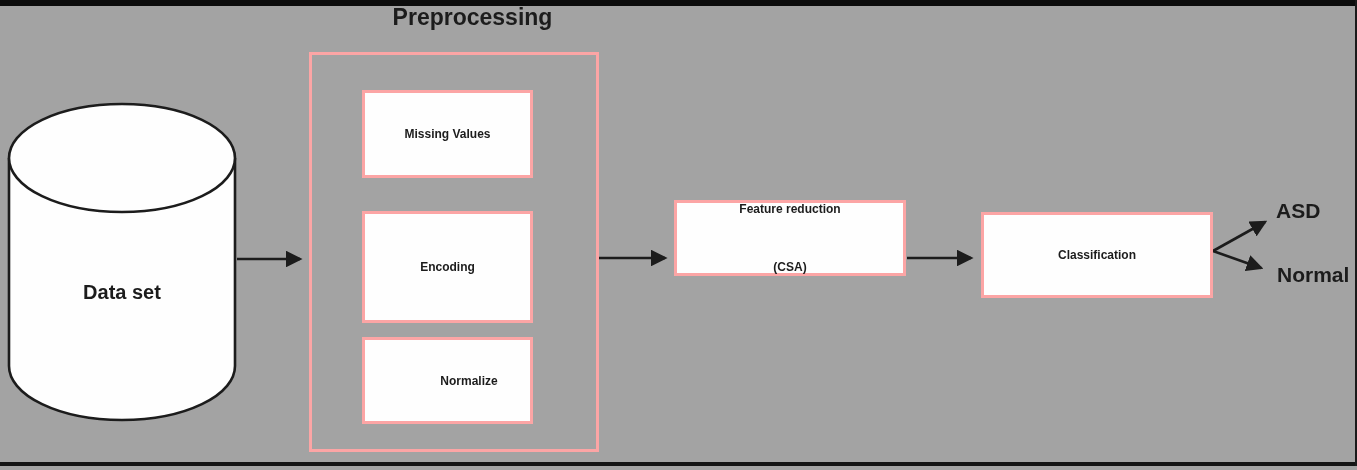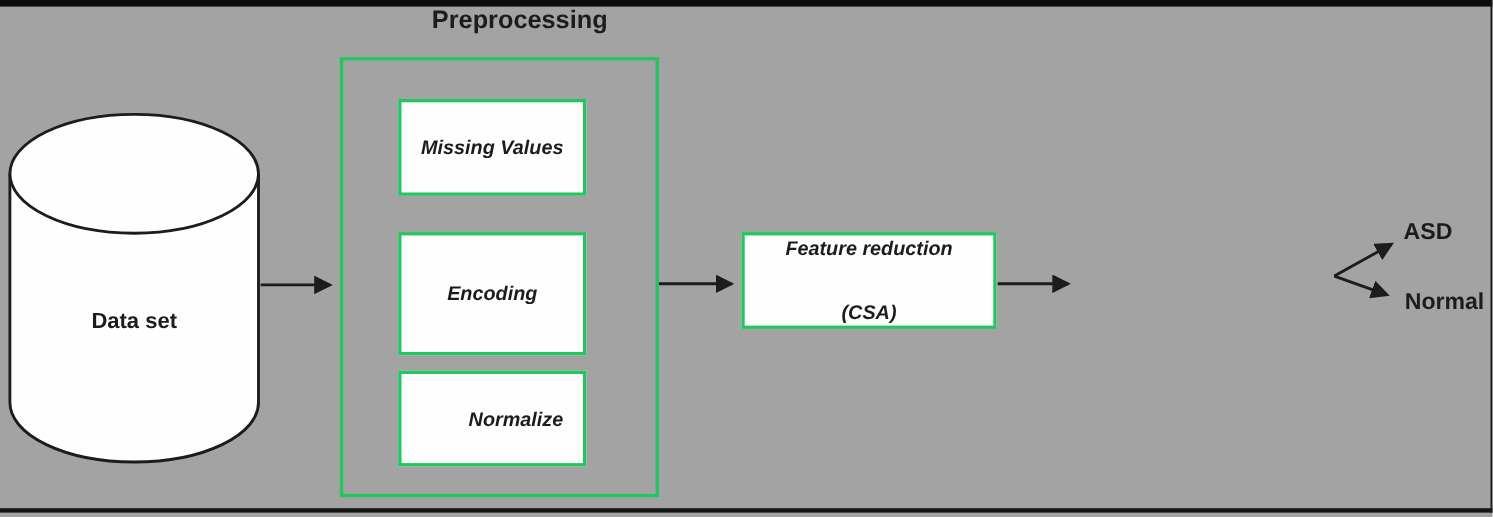--- a/index.html
+++ b/index.html
@@ -34,41 +34,40 @@
     background: #1a1a1a;
   }
   svg.connectors {
     position: absolute;
     left: 0; top: 0;
     width: 1357px; height: 470px;
   }
   .box {
     position: absolute;
     box-sizing: border-box;
-    border: 3px solid #22c55e;
+    border: 3px solid #fca5a5;
     background: #fefefe;
     display: flex;
     flex-direction: column;
     align-items: center;
     justify-content: center;
     text-align: center;
     color: #1c1c1c;
     font-weight: bold;
-    font-size: 18px;
+    font-size: 12px;
     line-height: 22px;
-    font-style: italic;
   }
   .box.group {
     background: transparent;
   }
   .preprocessing-box   { left: 309px; top: 52px;  width: 290px; height: 400px; }
   .missing-values-box  { left: 362px; top: 90px;  width: 171px; height: 88px;  }
   .encoding-box        { left: 362px; top: 211px; width: 171px; height: 112px;  }
   .normalize-box       { left: 362px; top: 337px; width: 171px; height: 87px; padding-left: 43px;  }
-  .feature-reduction-box { left: 674px; top: 211px; width: 232px; height: 88px; gap: 36px; }
+  .feature-reduction-box { left: 674px; top: 200px; width: 232px; height: 76px; gap: 36px; }
   .classification-box  { left: 981px; top: 212px; width: 232px; height: 86px;  }
 
   .label {
     position: absolute;
     color: #1c1c1c;
     white-space: nowrap;
   }
   .preprocessing-title {
     left: 330px; top: 4px;
     width: 285px;
@@ -126,18 +125,19 @@
 
   <div class="box encoding-box">Encoding</div>
 
   <div class="box normalize-box">Normalize</div>
 
   <div class="box feature-reduction-box">
     <div>Feature reduction</div>
     <div>(CSA)</div>
   </div>
 
+  <div class="box classification-box">Classification</div>
 
   <div class="label output-label output-asd">ASD</div>
 
   <div class="label output-label output-normal">Normal</div>
 
 </div>
 
 </body></html>

